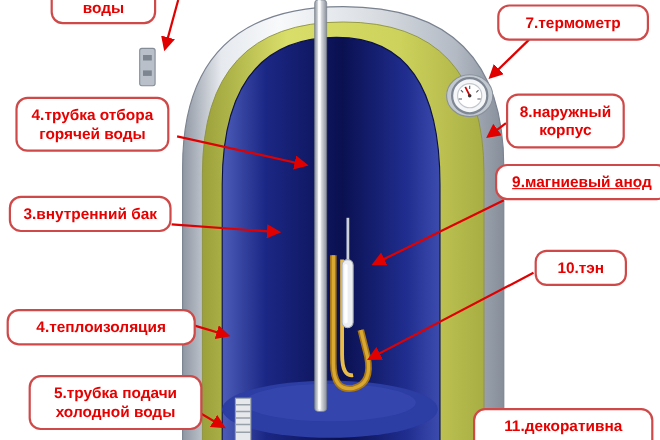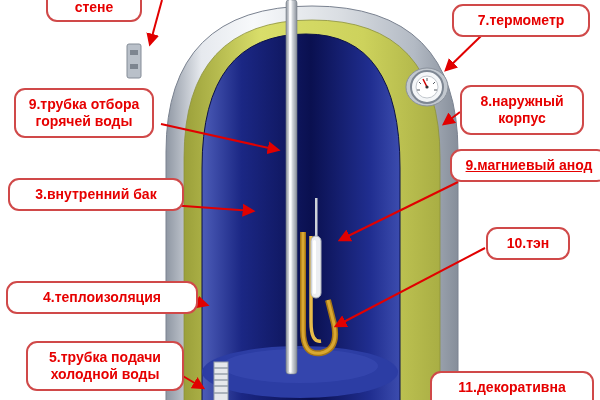--- a/index.html
+++ b/index.html
@@ -124,34 +124,34 @@
       <line x1="177" y1="296" x2="207" y2="305"></line>
       <line x1="166" y1="366" x2="203" y2="388"></line>
       <line x1="481" y1="36" x2="446" y2="70"></line>
       <line x1="460" y1="112" x2="444" y2="124"></line>
       <line x1="458" y1="182" x2="340" y2="240"></line>
       <line x1="485" y1="248" x2="336" y2="326"></line>
     </g>
   </svg>
 
   <div class="label cut-top" style="left:46px;top:-28px;width:96px;height:50px;">
-    <span>стене</span>
+    <span>воды</span>
   </div>
 
-  <div class="label" style="left:14px;top:88px;width:140px;">9.трубка отбора горячей воды</div>
+  <div class="label" style="left:14px;top:88px;width:140px;">4.трубка отбора горячей воды</div>
 
-  <div class="label" style="left:8px;top:178px;width:176px;">3.внутренний бак</div>
+  <div class="label" style="left:8px;top:178px;width:148px;">3.внутренний бак</div>
 
-  <div class="label" style="left:6px;top:281px;width:192px;">4.теплоизоляция</div>
+  <div class="label" style="left:6px;top:281px;width:172px;">4.теплоизоляция</div>
 
   <div class="label" style="left:26px;top:341px;width:158px;">5.трубка подачи холодной воды</div>
 
   <div class="label" style="left:452px;top:4px;width:138px;">7.термометр</div>
 
-  <div class="label" style="left:460px;top:85px;width:124px;">8.наружный корпус</div>
+  <div class="label" style="left:460px;top:85px;width:108px;">8.наружный корпус</div>
 
   <div class="label" style="left:450px;top:149px;width:158px;text-decoration:underline;">9.магниевый анод</div>
 
   <div class="label" style="left:486px;top:227px;width:84px;">10.тэн</div>
 
   <div class="label cut-bottom" style="left:430px;top:371px;width:164px;height:44px;">11.декоративна</div>
 
 </div>
 
 </body></html>

